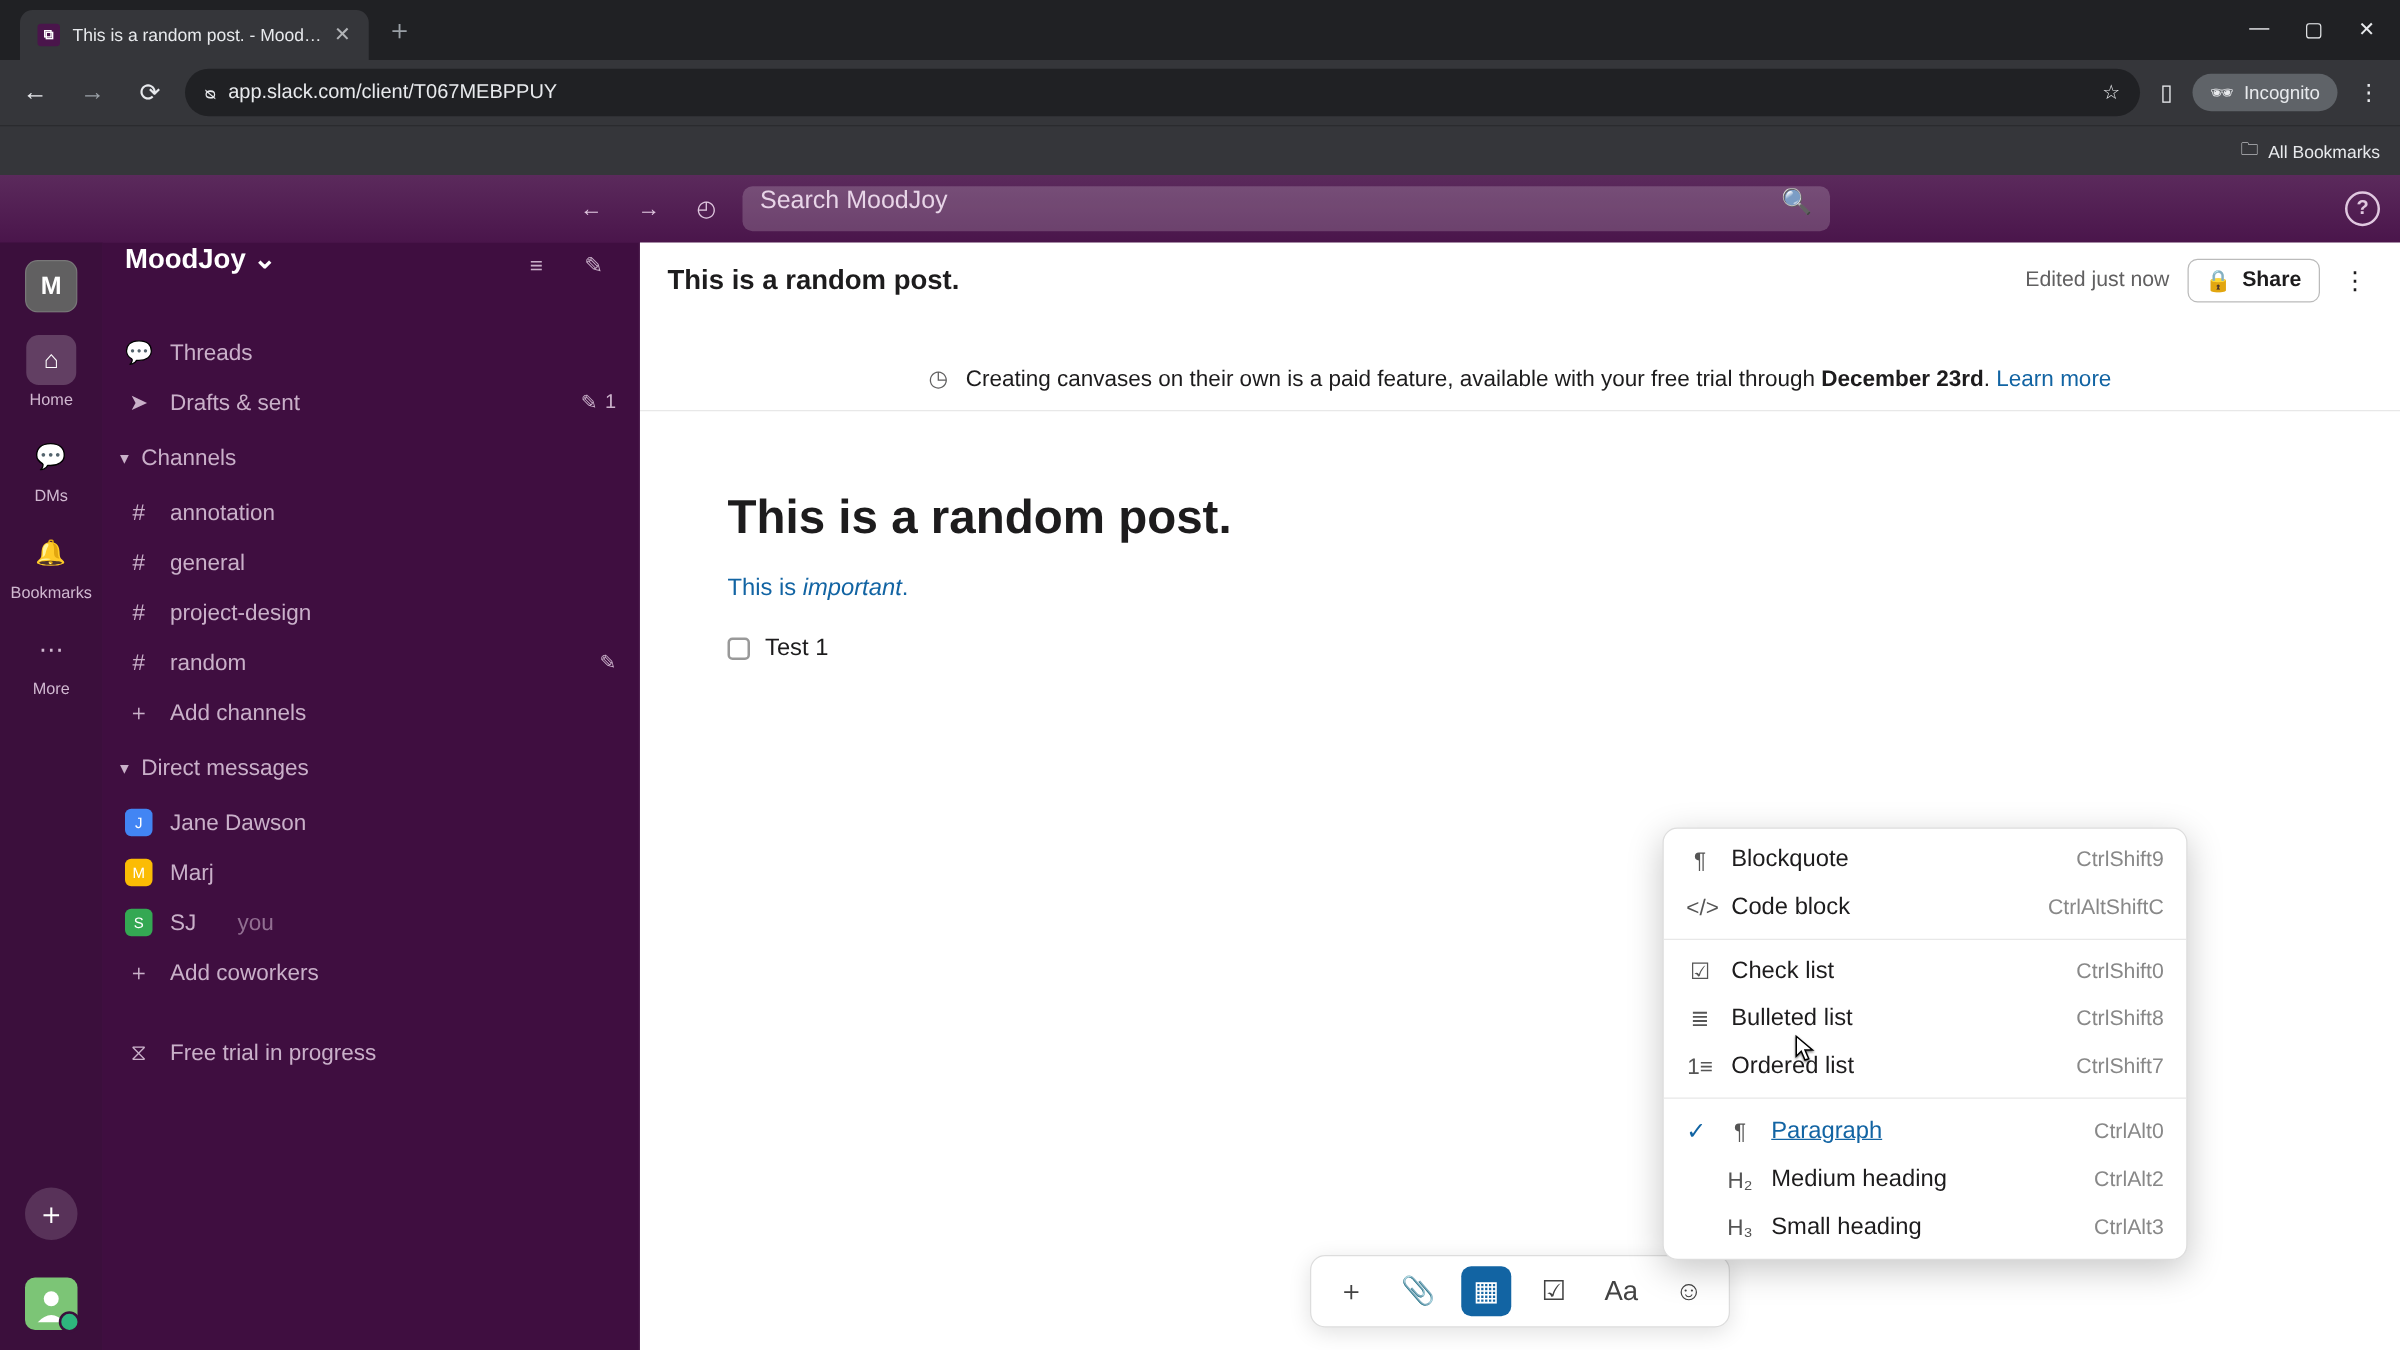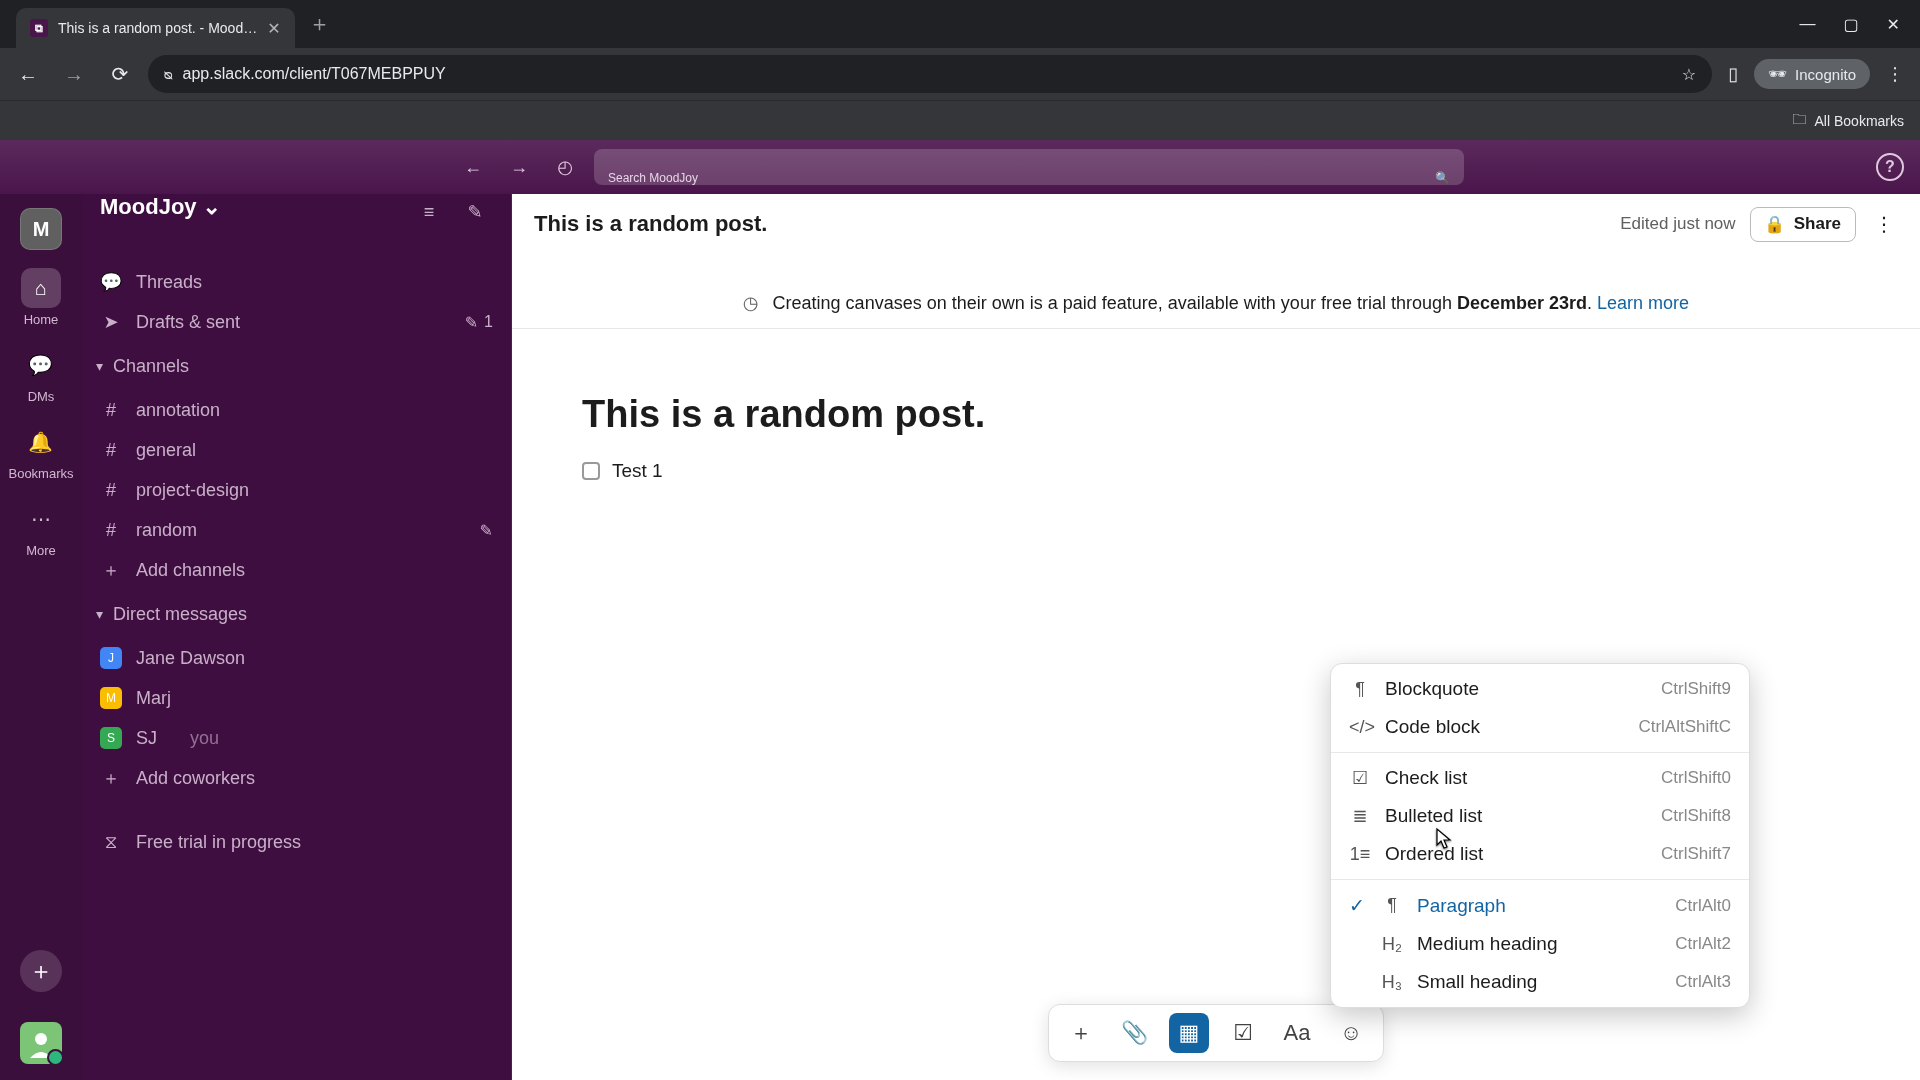--- a/index.html
+++ b/index.html
@@ -21,21 +21,21 @@
 .url-bar .lock { font-size: 14px; }
 .url-bar .url { flex: 1; }
 .tb-icon { color: #e8eaed; font-size: 18px; padding: 6px; }
 .incognito-chip { background: #5f6368; color: #e8eaed; padding: 6px 14px; border-radius: 18px; display: flex; align-items: center; gap: 8px; font-size: 15px; }
 .bookmarks-bar { background: #35363a; height: 40px; border-top: 1px solid #2a2b2e; display:flex; align-items:center; justify-content:flex-end; padding: 0 16px; color:#e8eaed; font-size:14px; gap:8px;}
 
 
 .slack { position: relative; height: calc(1080px - 140px); background: #4a154b; display: flex; flex-direction: column; }
 .slack-topbar { height: 54px; background: linear-gradient(#5b2a5c,#4a154b); display: flex; align-items: center; justify-content: center; gap: 12px; position: relative; }
 .hist-btn { width: 34px; height: 34px; display:flex;align-items:center;justify-content:center; color:#e0c8e0; font-size:18px; border-radius:6px;}
-.searchbox { width: 870px; height: 36px; background: rgba(255,255,255,.18); border-radius: 8px; display: flex; align-items: flex-end; padding: 0 14px; color: #e8d5e8; font-size: 12px; }
+.searchbox { width: 870px; height: 36px; background: rgba(255,255,255,.18); border-radius: 8px; display: flex; align-items: flex-start; padding: 0 14px; color: #e8d5e8; font-size: 20px; }
 .searchbox .mag { margin-left: auto; }
 .help-btn { position: absolute; right: 16px; width: 28px; height: 28px; border: 2px solid #e0c8e0; border-radius: 50%; color: #e0c8e0; display:flex;align-items:center;justify-content:center; font-size:16px; font-weight:bold;}
 
 .slack-body { flex: 1; display: flex; min-height: 0; }
 .rail { width: 82px; background: #3b0f3c; display: flex; flex-direction: column; align-items: center; padding-top: 14px; gap: 18px; color: #d0b8d0; position: relative; }
 .ws-icon { width: 42px; height: 42px; background: #616061; border-radius: 10px; display:flex;align-items:center;justify-content:center; color:#fff; font-weight:bold; font-size:20px; border: 1px solid rgba(255,255,255,.15);}
 .rail-item { display:flex; flex-direction:column; align-items:center; gap:4px; font-size:13px; cursor:pointer; }
 .rail-item .ico { width: 40px; height: 40px; border-radius: 10px; display:flex;align-items:center;justify-content:center; font-size:20px; }
 .rail-item.active .ico { background: rgba(255,255,255,.2); color:#fff; }
 .rail-add { width: 42px; height: 42px; border-radius: 50%; background: rgba(255,255,255,.15); color:#fff; font-size:24px; display:flex;align-items:center;justify-content:center; margin-top: auto; margin-bottom: 12px;}
@@ -81,21 +81,21 @@
 
 .dropdown { position:absolute; right: 170px; bottom: 72px; width: 420px; background:#fff; border:1px solid #ddd; border-radius: 12px; box-shadow: 0 8px 28px rgba(0,0,0,.22); padding: 6px 0; font-size: 19px; }
 .dd-row { display:flex; align-items:center; padding: 8px 18px; gap: 14px; cursor:pointer; color:#1d1c1d;}
 .dd-row .ddico{width:22px;text-align:center;font-size:18px;color:#555;}
 .dd-row .short{margin-left:auto;color:#888;font-size:17px;}
 .dd-row.hl { background:#1264a3; color:#fff;}
 .dd-row.hl .short{color:#fff;}
 .dd-row.hl .ddico{color:#fff;}
 .dd-sep{height:1px;background:#e8e8e8;margin:6px 0;}
 .dd-row .paracheck{color:#1264a3;width:18px;display:inline-block;}
-.dd-row.selected .lbl{color:#1264a3;}
+.dd-row.selected .lbl{color:#1264a3;text-decoration:underline;}
 
 
 .cursor { position:absolute; width:22px; height:22px; pointer-events:none; }
 .cursor svg{filter: drop-shadow(0 1px 1px rgba(0,0,0,.6));}
 
 svg { display: block; }
 </style>
 </head>
 <body>
 
@@ -271,20 +271,23 @@
 
       <div class="banner">
         <span class="clock">◷</span>
         <span>
           <span>Creating canvases on their own is a paid feature, available with your free trial through </span><b>December 23rd</b><span>. </span><a href="#">Learn more</a>
         </span>
       </div>
 
       <div class="doc-body">
         <div class="doc-h1">This is a random post.</div>
+        <div class="doc-p">
+          <span>This is </span><em>important</em><span>.</span>
+        </div>
         <div class="check-row">
           <span class="box"></span>
           <span>Test 1</span>
         </div>
       </div>
 
       <div class="fmt-bar">
         <div class="fmt-btn">＋</div>
         <div class="fmt-btn">📎</div>
         <div class="fmt-btn active">▦</div>

